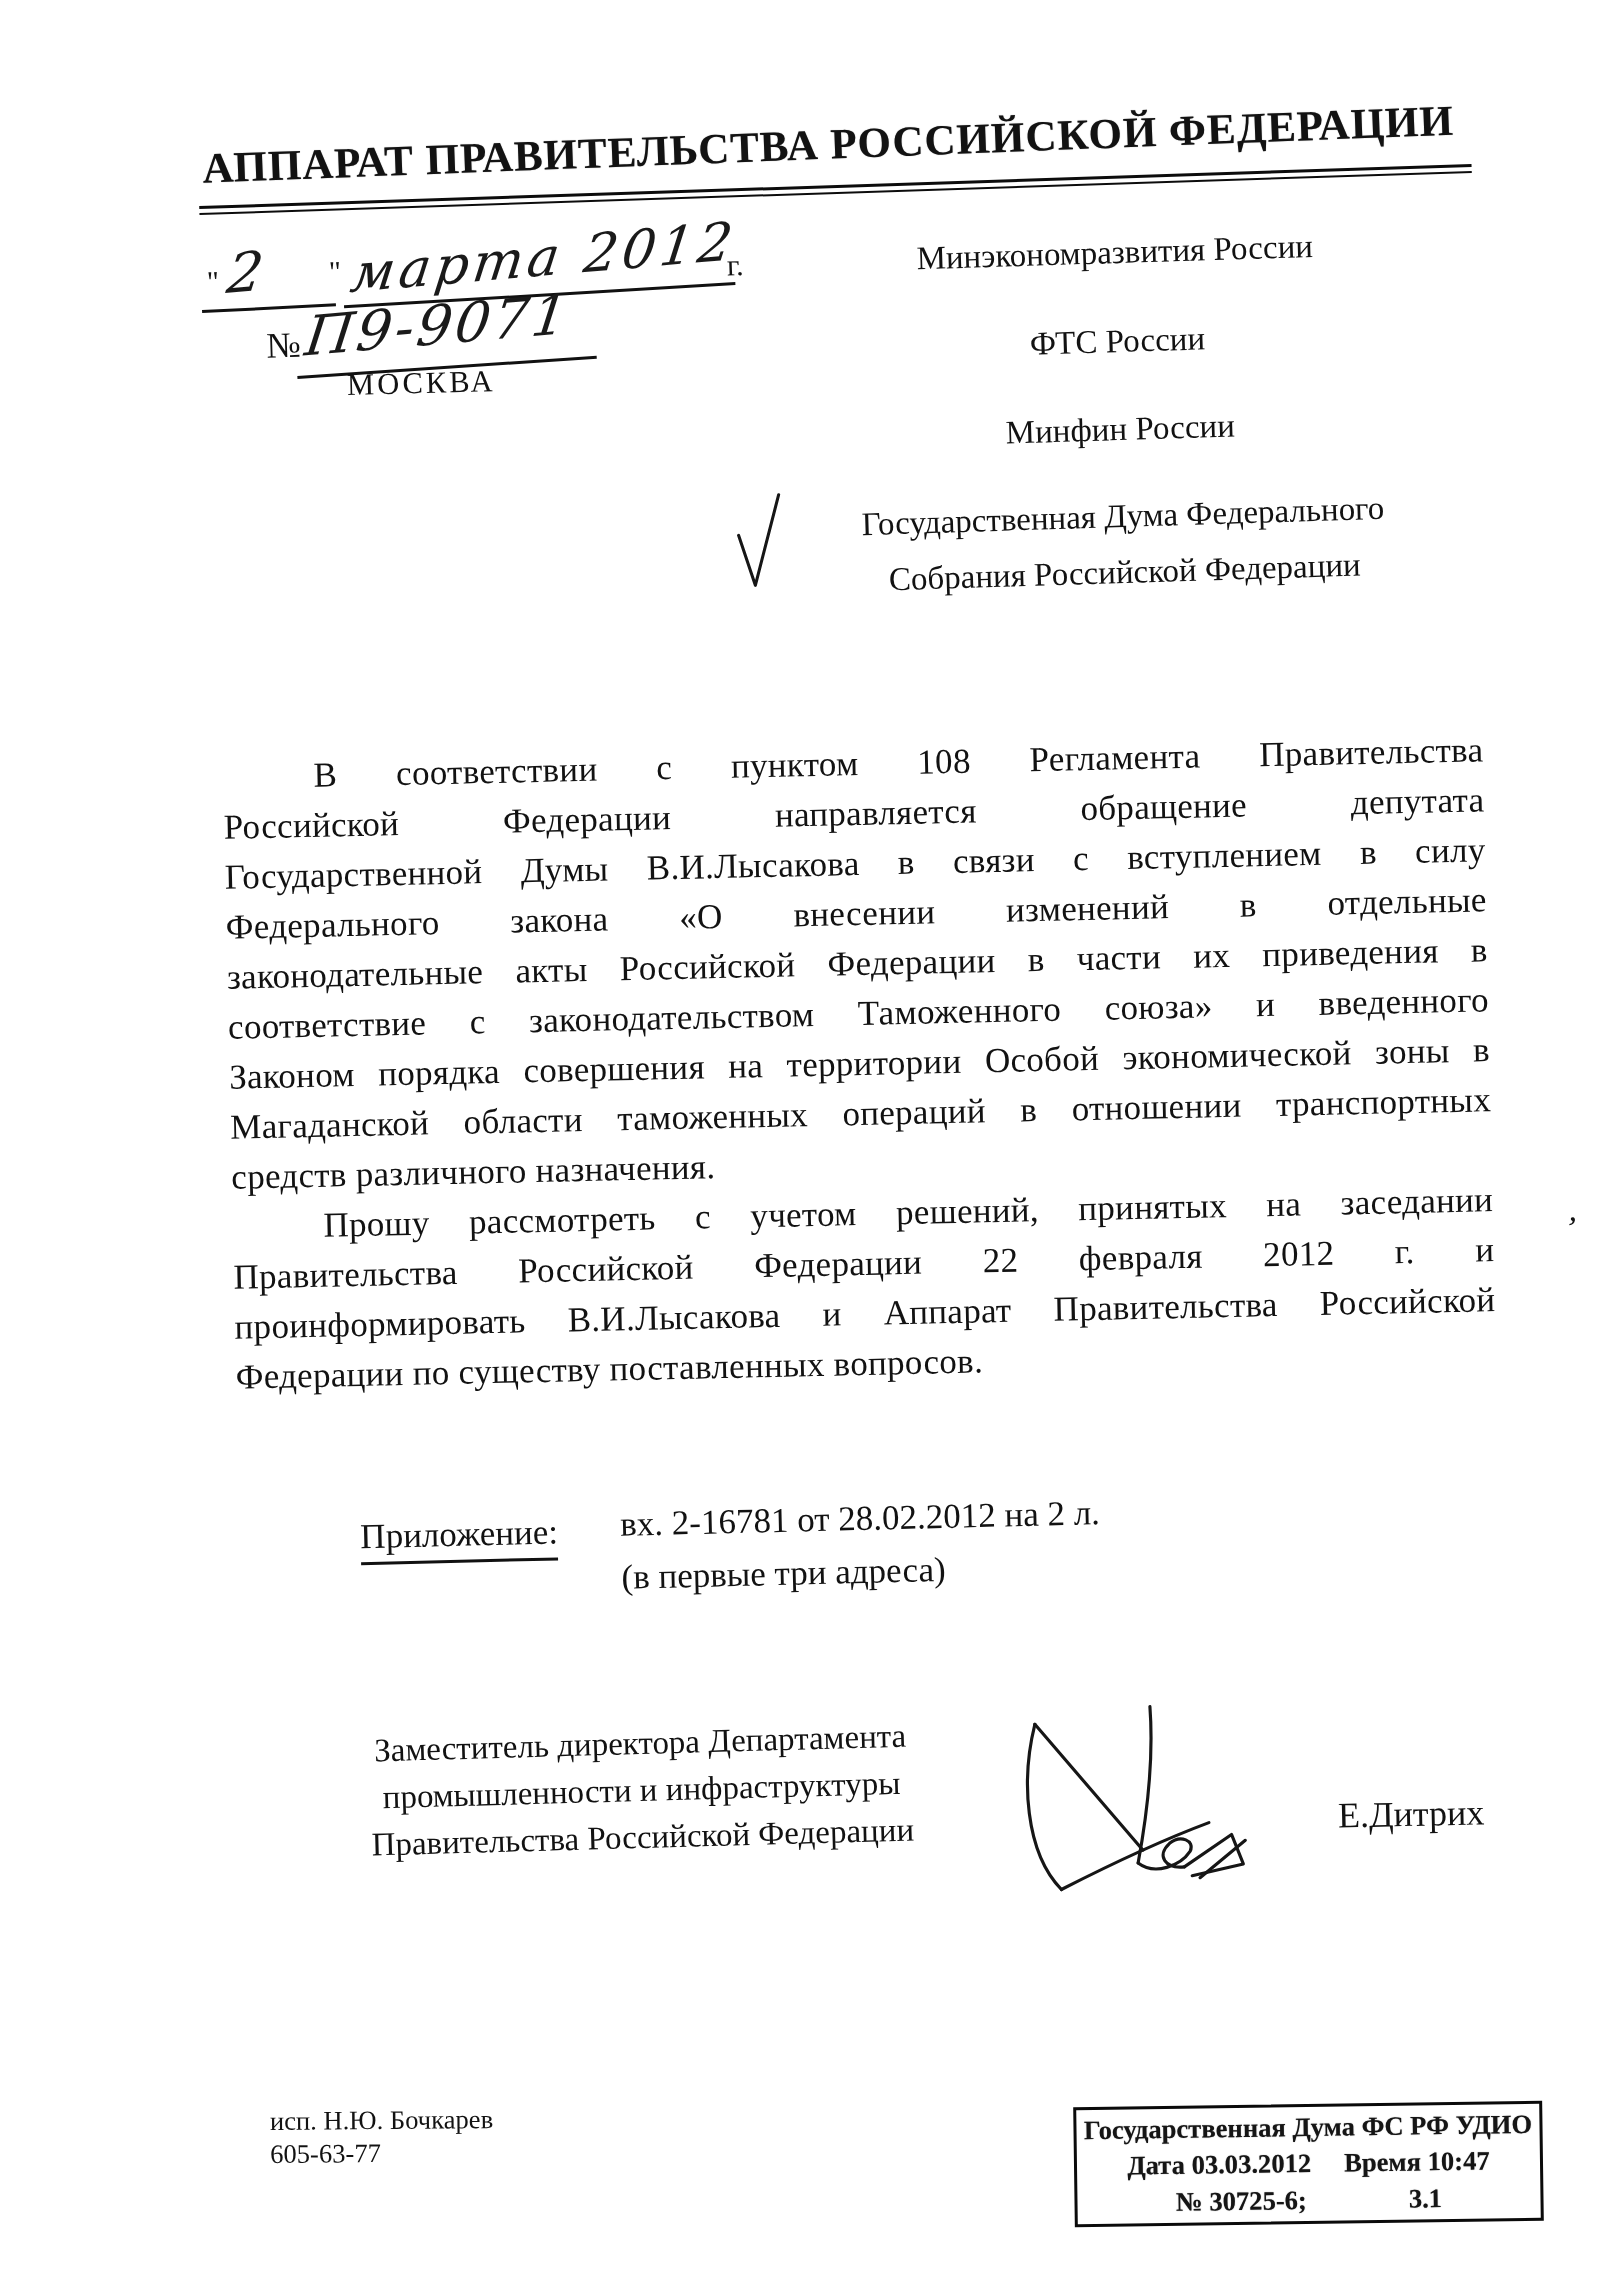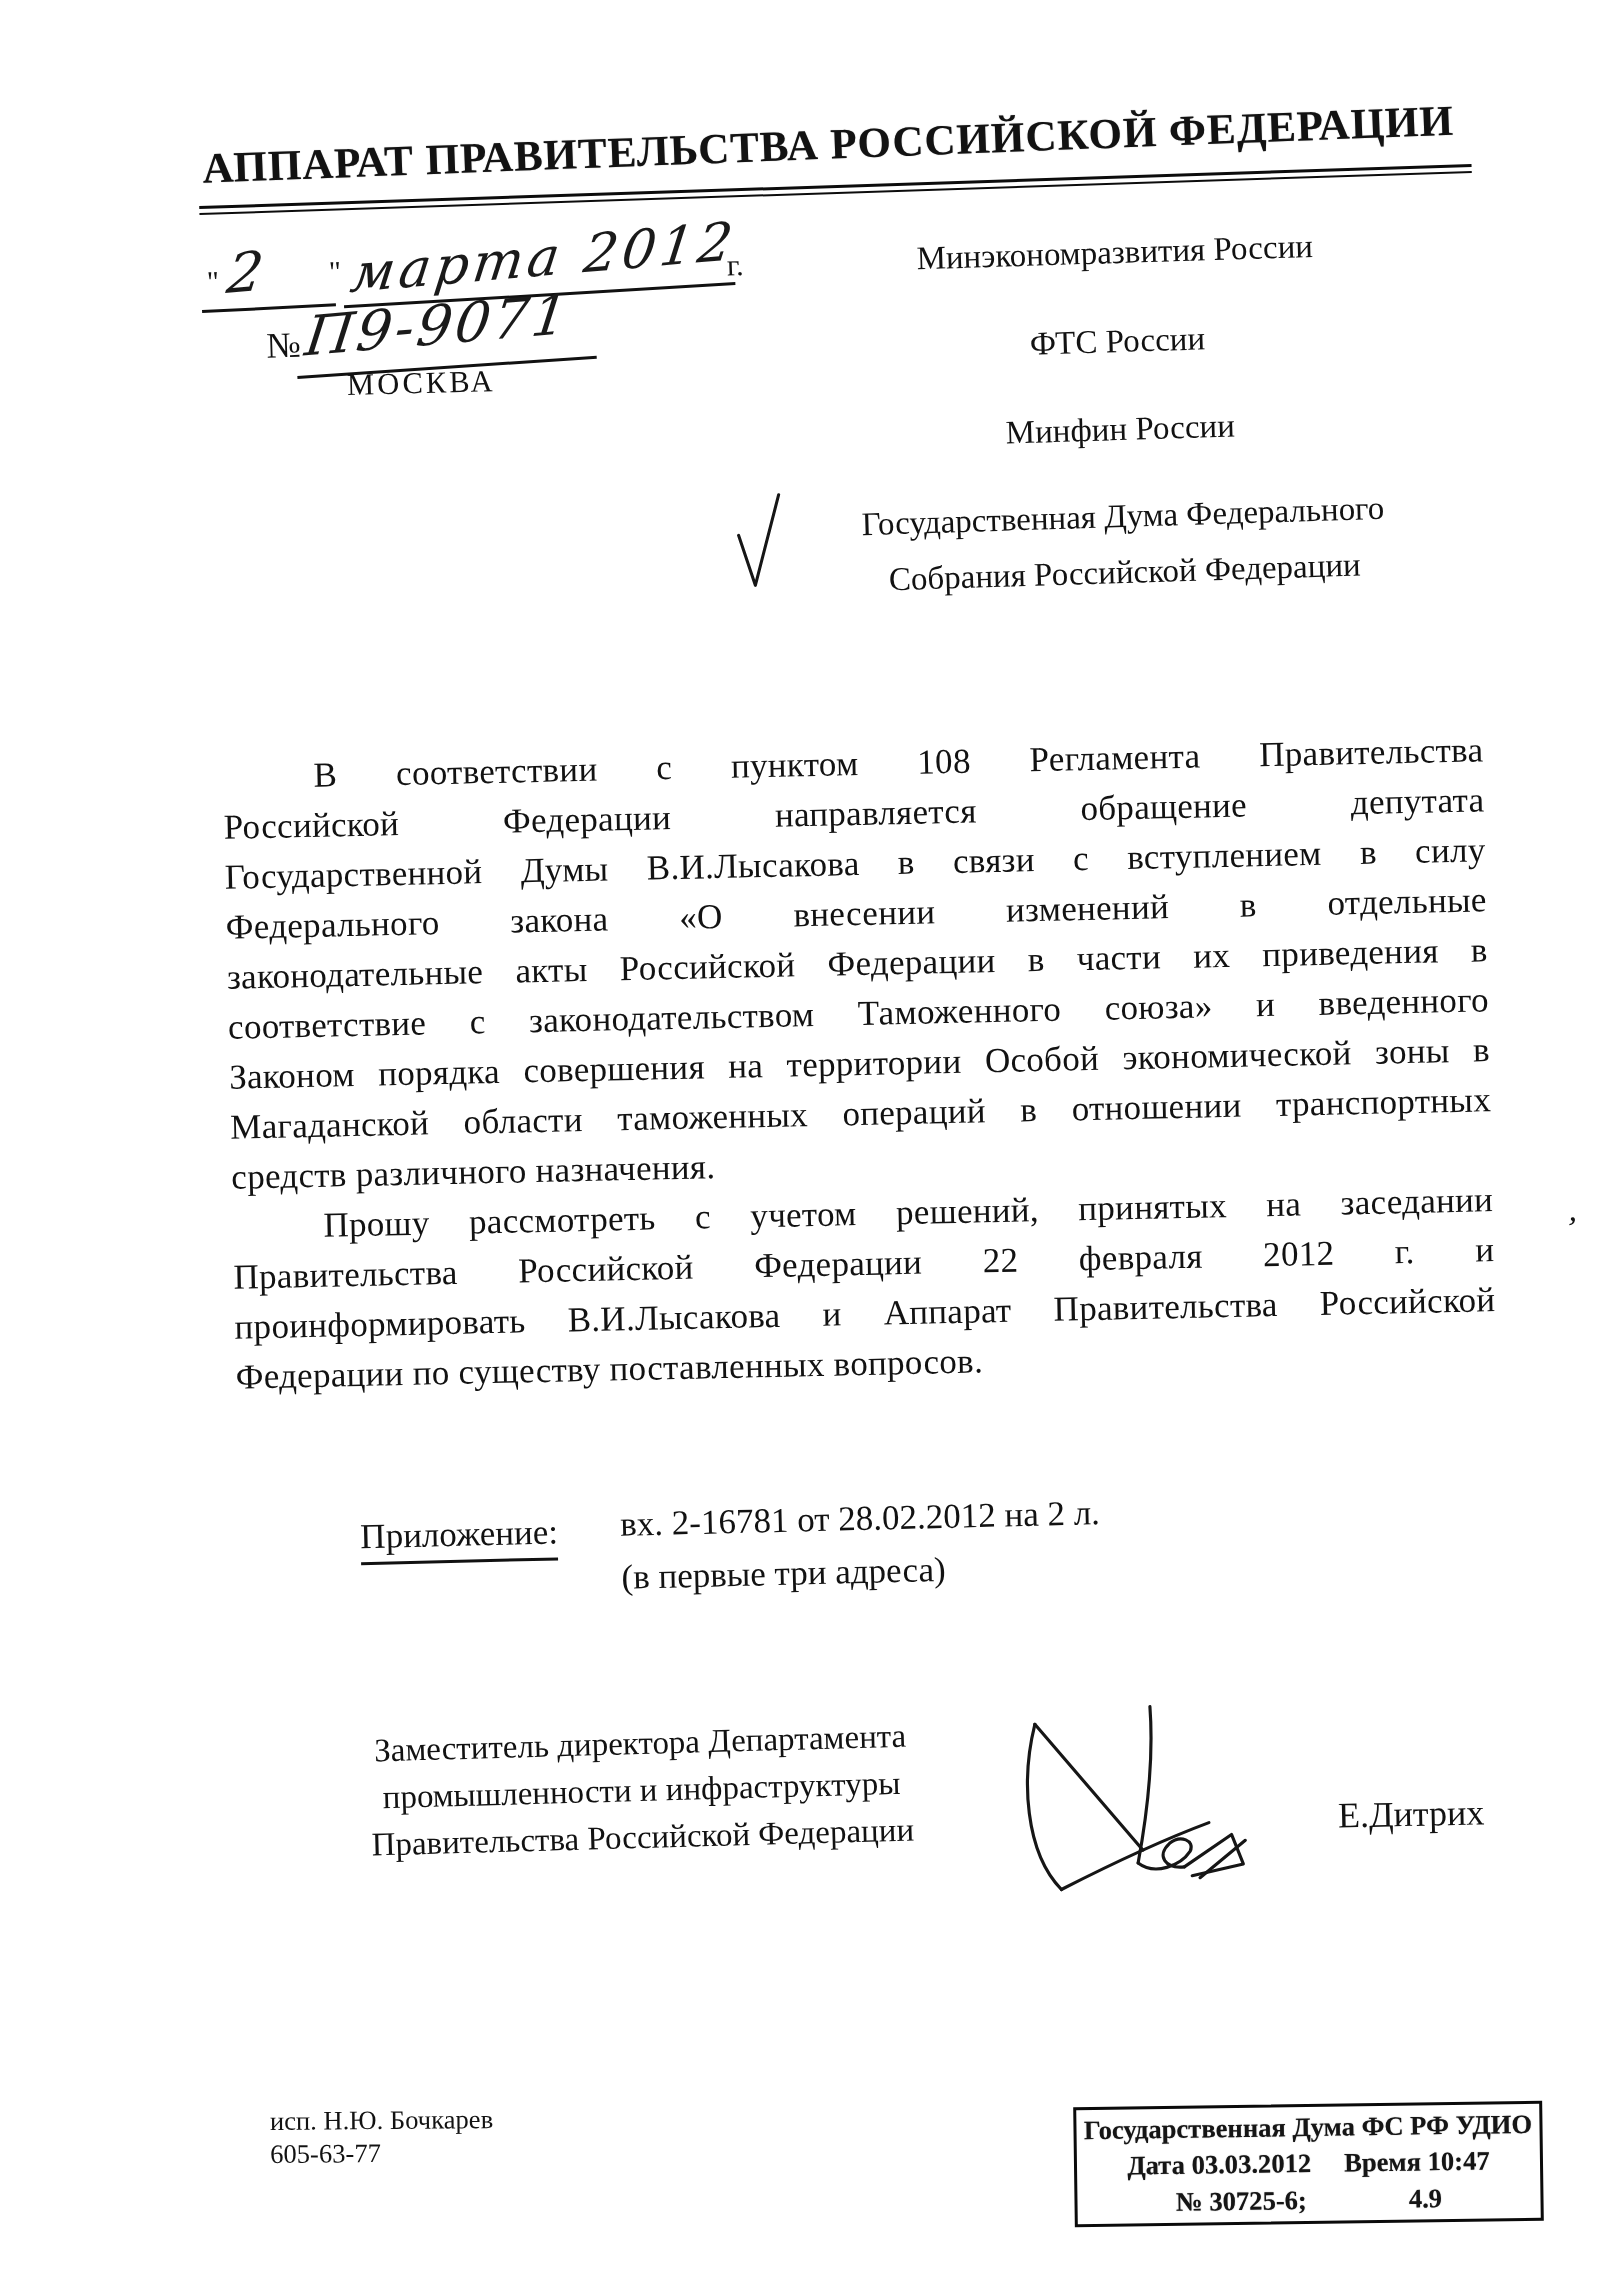--- a/index.html
+++ b/index.html
@@ -163,16 +163,16 @@
 </div>
 
 <div class="abs stamp">
   <div class="row">Государственная Дума ФС РФ УДИО</div>
   <div class="row">
     <span>Дата 03.03.2012</span>
     <span class="gap-a">Время 10:47</span>
   </div>
   <div class="row">
     <span>№ 30725-6;</span>
-    <span class="gap-b">4.9</span>
+    <span class="gap-b">3.1</span>
   </div>
 </div>
 
 
 </body></html>

